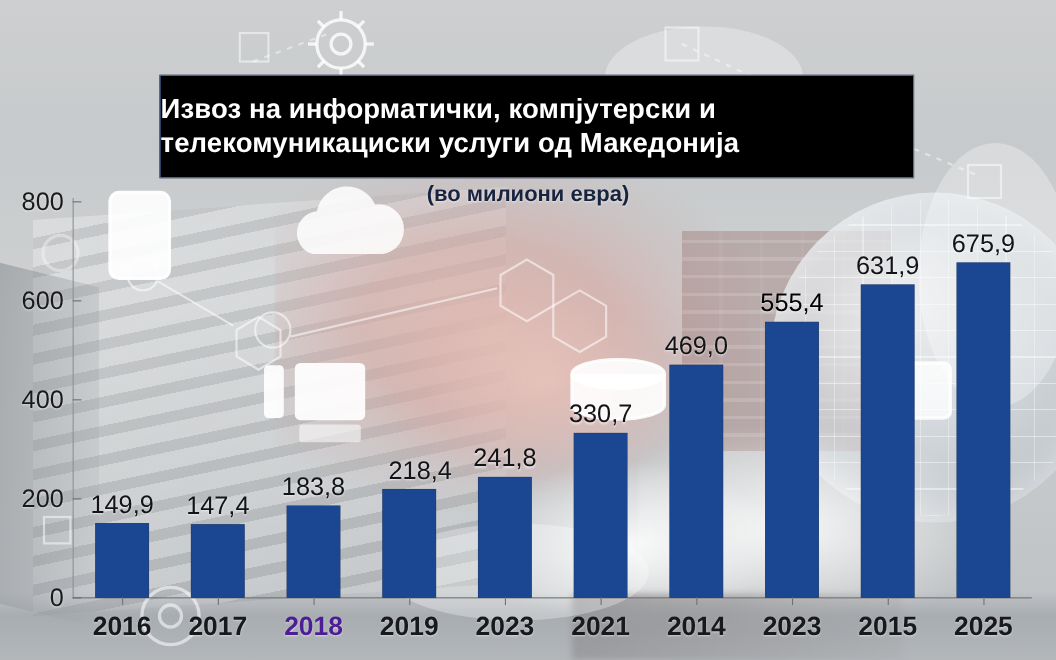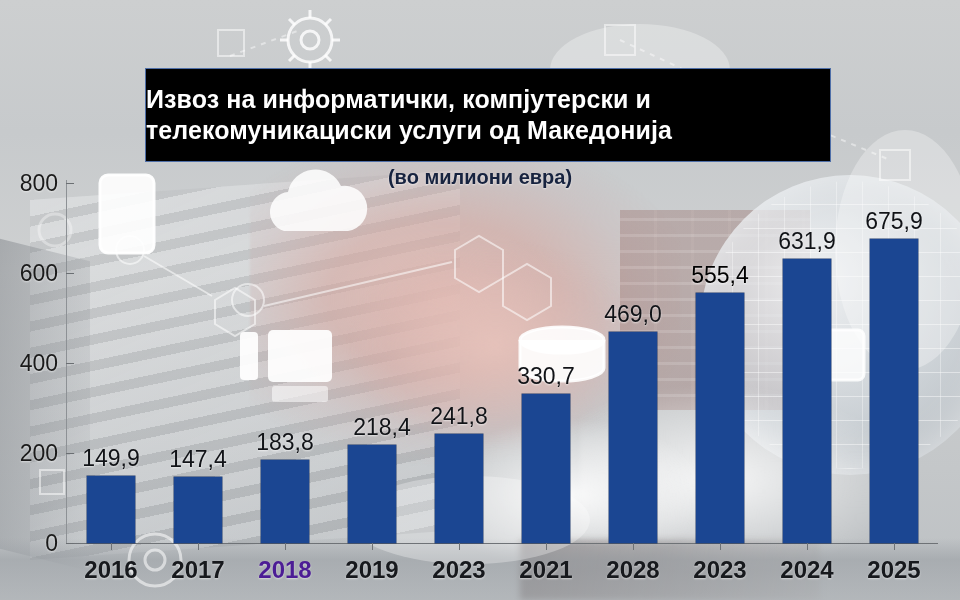--- a/index.html
+++ b/index.html
@@ -279,21 +279,21 @@
       <div class="xlabel" style="left: 198px; color: rgb(23, 25, 29);">2017</div>
       <div class="xtick" style="left: 285px;"></div>
       <div class="xlabel" style="left: 285px; color: #4c1d95;">2018</div>
       <div class="xtick" style="left: 372px;"></div>
       <div class="xlabel" style="left: 372px; color: rgb(23, 25, 29); text-align: center;">2019</div>
       <div class="xtick" style="left: 459px;"></div>
       <div class="xlabel" style="left: 459px; color: rgb(23, 25, 29);">2023</div>
       <div class="xtick" style="left: 546px;"></div>
       <div class="xlabel" style="left: 546px; color: rgb(23, 25, 29);">2021</div>
       <div class="xtick" style="left: 633px;"></div>
-      <div class="xlabel" style="left: 633px; color: rgb(23, 25, 29);">2028</div>
+      <div class="xlabel" style="left: 633px; color: rgb(23, 25, 29);">2014</div>
       <div class="xtick" style="left: 720px;"></div>
       <div class="xlabel" style="left: 720px; color: rgb(23, 25, 29); text-align: right;">2023</div>
       <div class="xtick" style="left: 807px;"></div>
-      <div class="xlabel" style="left: 807px; color: rgb(23, 25, 29);">2024</div>
+      <div class="xlabel" style="left: 807px; color: rgb(23, 25, 29);">2015</div>
       <div class="xtick" style="left: 894px;"></div>
       <div class="xlabel" style="left: 894px; color: rgb(23, 25, 29);">2025</div>
     </div>
 </div>
 
 </body></html>

